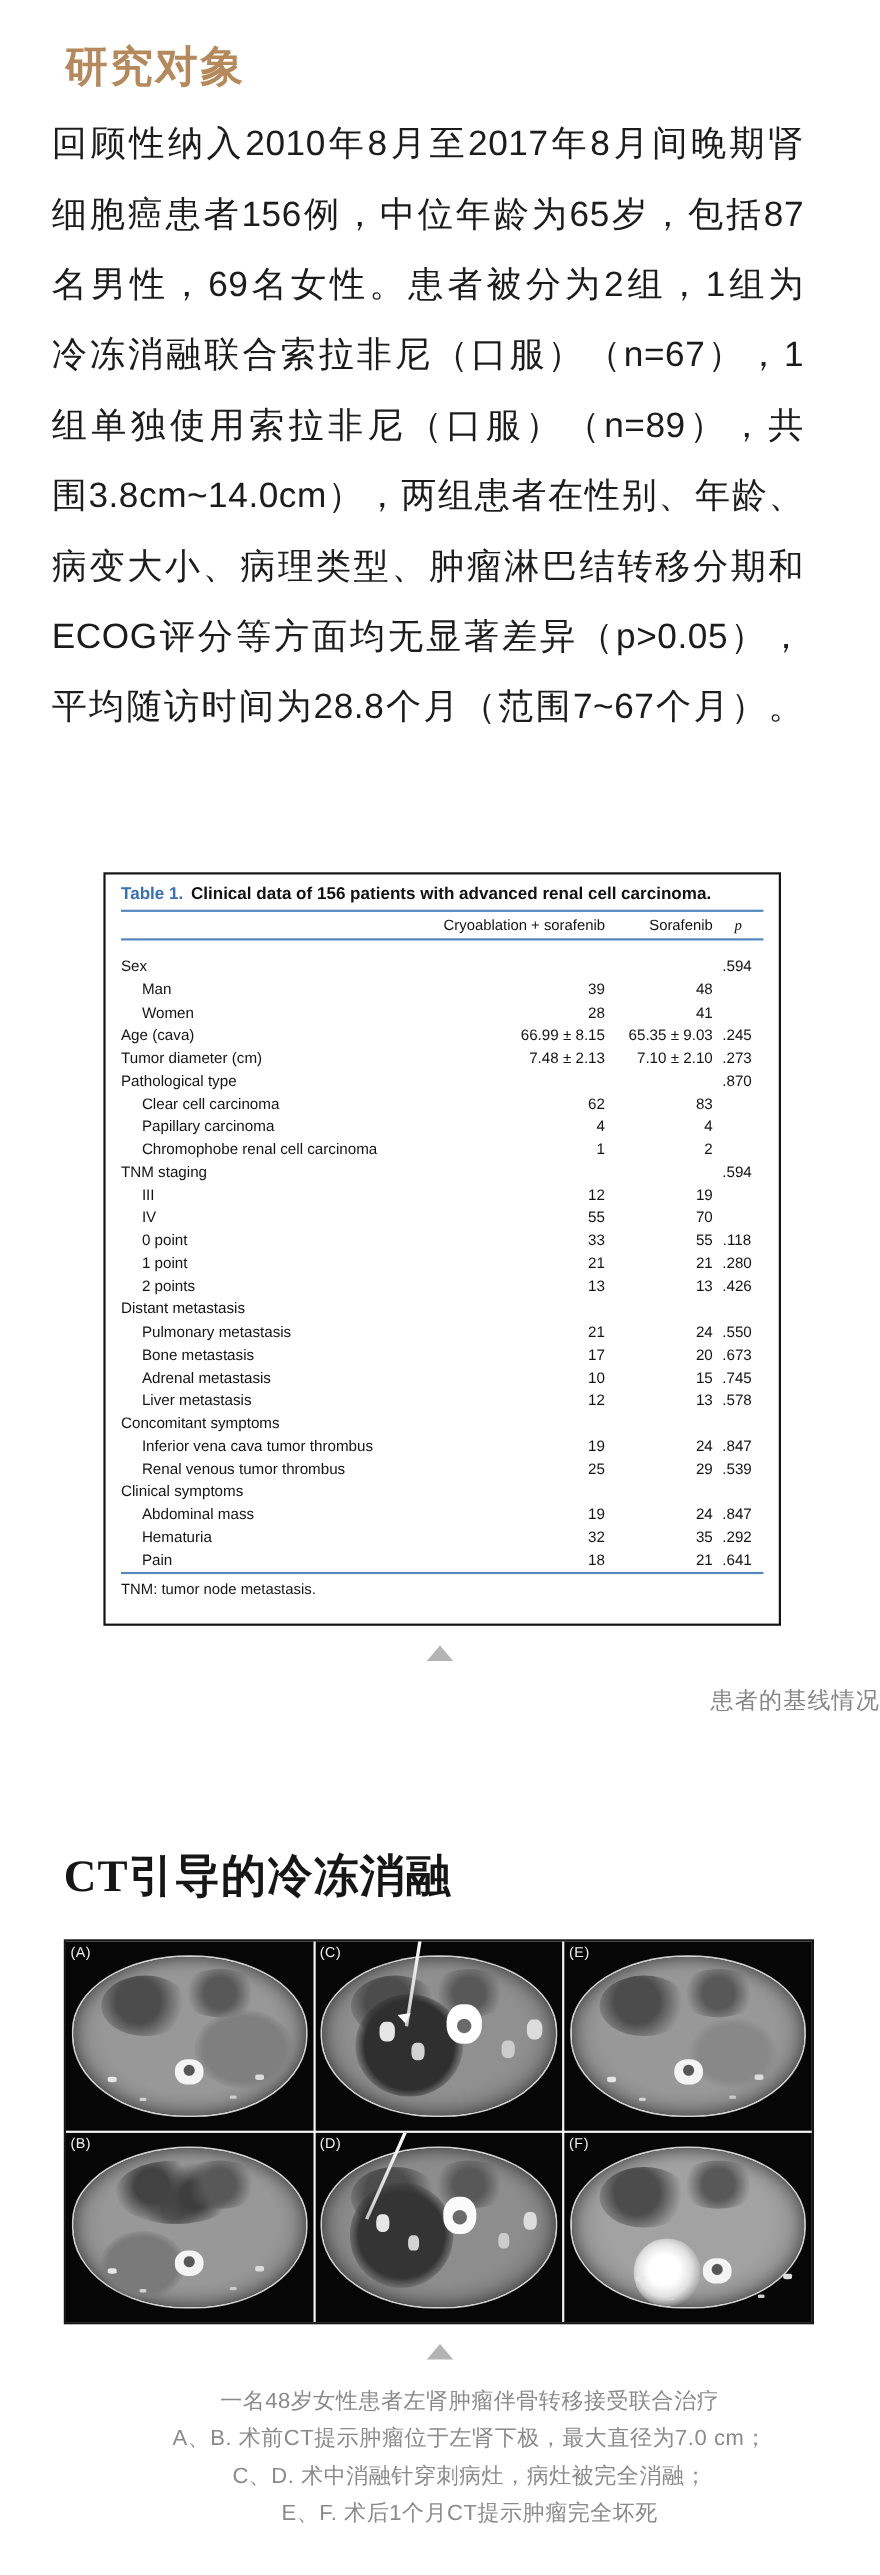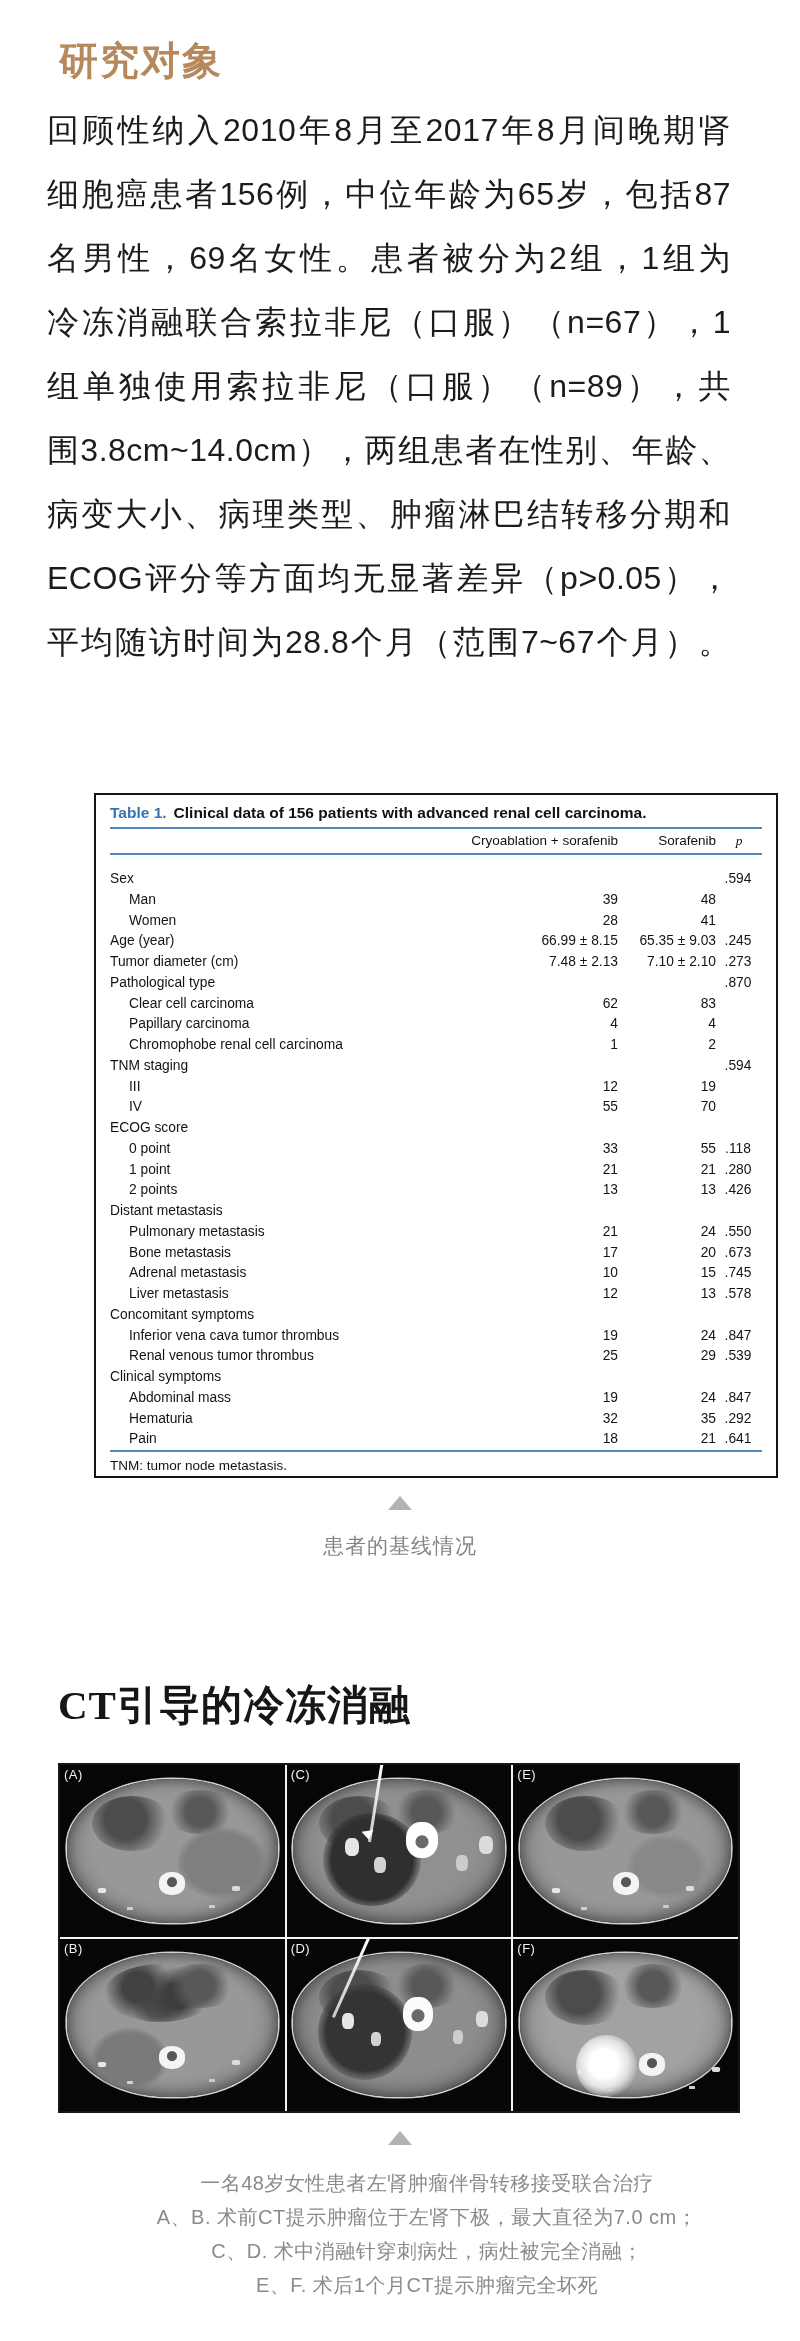--- a/index.html
+++ b/index.html
@@ -11,21 +11,21 @@
           font-size:39px;font-weight:700;color:#b5895c;letter-spacing:2px;}
   .h-black{position:absolute;left:58px;top:1678px;font-family:"Liberation Serif","DejaVu Serif",serif;
            font-size:41px;font-weight:700;color:#161616;letter-spacing:1px;}
 
   
   .para{position:absolute;left:47px;top:98px;width:684px;font-size:32px;color:#1c1c1c;}
   .para .pline{height:64px;line-height:64px;text-align:justify;text-align-last:justify;
                white-space:nowrap;letter-spacing:.5px;}
 
   
-  .tframe{position:absolute;left:94px;top:793px;width:684px;height:685px;border:2px solid #141414;
+  .tframe{position:absolute;left:94px;top:793px;width:616px;height:685px;border:2px solid #141414;
           box-sizing:border-box;background:#fff;overflow:hidden;}
   .tpad{padding:7px 14px 0 14px;}
   .ttitle{font-size:15.5px;line-height:21px;font-weight:700;color:#111;margin-bottom:4px;}
   .ttitle .tlabel{color:#3672b4;margin-right:7px;}
   .trule{height:2px;background:#5687bd;margin:0;}
   .thead{display:grid;grid-template-columns:1fr 175px 98px 46px;height:24px;line-height:24px;
          font-size:13.5px;color:#111;}
   .thead .hc{text-align:right;}
   .thead .hp{text-align:center;font-style:italic;font-family:"Liberation Serif","DejaVu Serif",serif;}
   .trows{margin-top:14px;}
@@ -35,21 +35,21 @@
   .trow .lab.ind{padding-left:19px;}
   .trow .v{text-align:right;}
   .trow .p{text-align:center;padding-right:2px;}
   .tfoot{font-size:13.5px;color:#141414;padding:5px 0 0 0;line-height:18px;}
 
   
   .tri{position:absolute;width:0;height:0;border-left:12px solid transparent;
        border-right:12px solid transparent;border-bottom:14px solid #b3b3b3;}
   .tri1{left:388px;top:1496px;}
   .tri2{left:388px;top:2131px;}
-  .cap1{position:absolute;left:0;top:1532px;width:800px;text-align:center;
+  .cap1{position:absolute;left:0;top:1532px;width:800px;text-align:right;
         font-size:21px;color:#858585;letter-spacing:1px;}
   .cap2{position:absolute;left:0;top:2166px;width:800px;text-align:center;
         font-size:20px;color:#8a8a8a;letter-spacing:.5px;margin-left:27px;}
   .cap2 .cline{height:34px;line-height:34px;}
 
   
   .ctgrid{position:absolute;left:58px;top:1763px;width:682px;height:350px;background:#f4f4f4;
           border:2px solid #161616;box-sizing:border-box;display:grid;
           grid-template-columns:1fr 1fr 1fr;grid-template-rows:1fr 1fr;gap:2px;}
   .panel{position:relative;background:#060606;overflow:hidden;}
@@ -150,21 +150,21 @@
             <div class="v">48</div>
             <div class="p"></div>
           </div>
           <div class="trow">
             <div class="lab ind">Women</div>
             <div class="v">28</div>
             <div class="v">41</div>
             <div class="p"></div>
           </div>
           <div class="trow">
-            <div class="lab">Age (year)</div>
+            <div class="lab">Age (cava)</div>
             <div class="v">66.99 ± 8.15</div>
             <div class="v">65.35 ± 9.03</div>
             <div class="p">.245</div>
           </div>
           <div class="trow">
             <div class="lab">Tumor diameter (cm)</div>
             <div class="v">7.48 ± 2.13</div>
             <div class="v">7.10 ± 2.10</div>
             <div class="p">.273</div>
           </div>
@@ -201,26 +201,20 @@
           <div class="trow">
             <div class="lab ind">III</div>
             <div class="v">12</div>
             <div class="v">19</div>
             <div class="p"></div>
           </div>
           <div class="trow">
             <div class="lab ind">IV</div>
             <div class="v">55</div>
             <div class="v">70</div>
-            <div class="p"></div>
-          </div>
-          <div class="trow">
-            <div class="lab">ECOG score</div>
-            <div class="v"></div>
-            <div class="v"></div>
             <div class="p"></div>
           </div>
           <div class="trow">
             <div class="lab ind">0 point</div>
             <div class="v">33</div>
             <div class="v">55</div>
             <div class="p">.118</div>
           </div>
           <div class="trow">
             <div class="lab ind">1 point</div>

